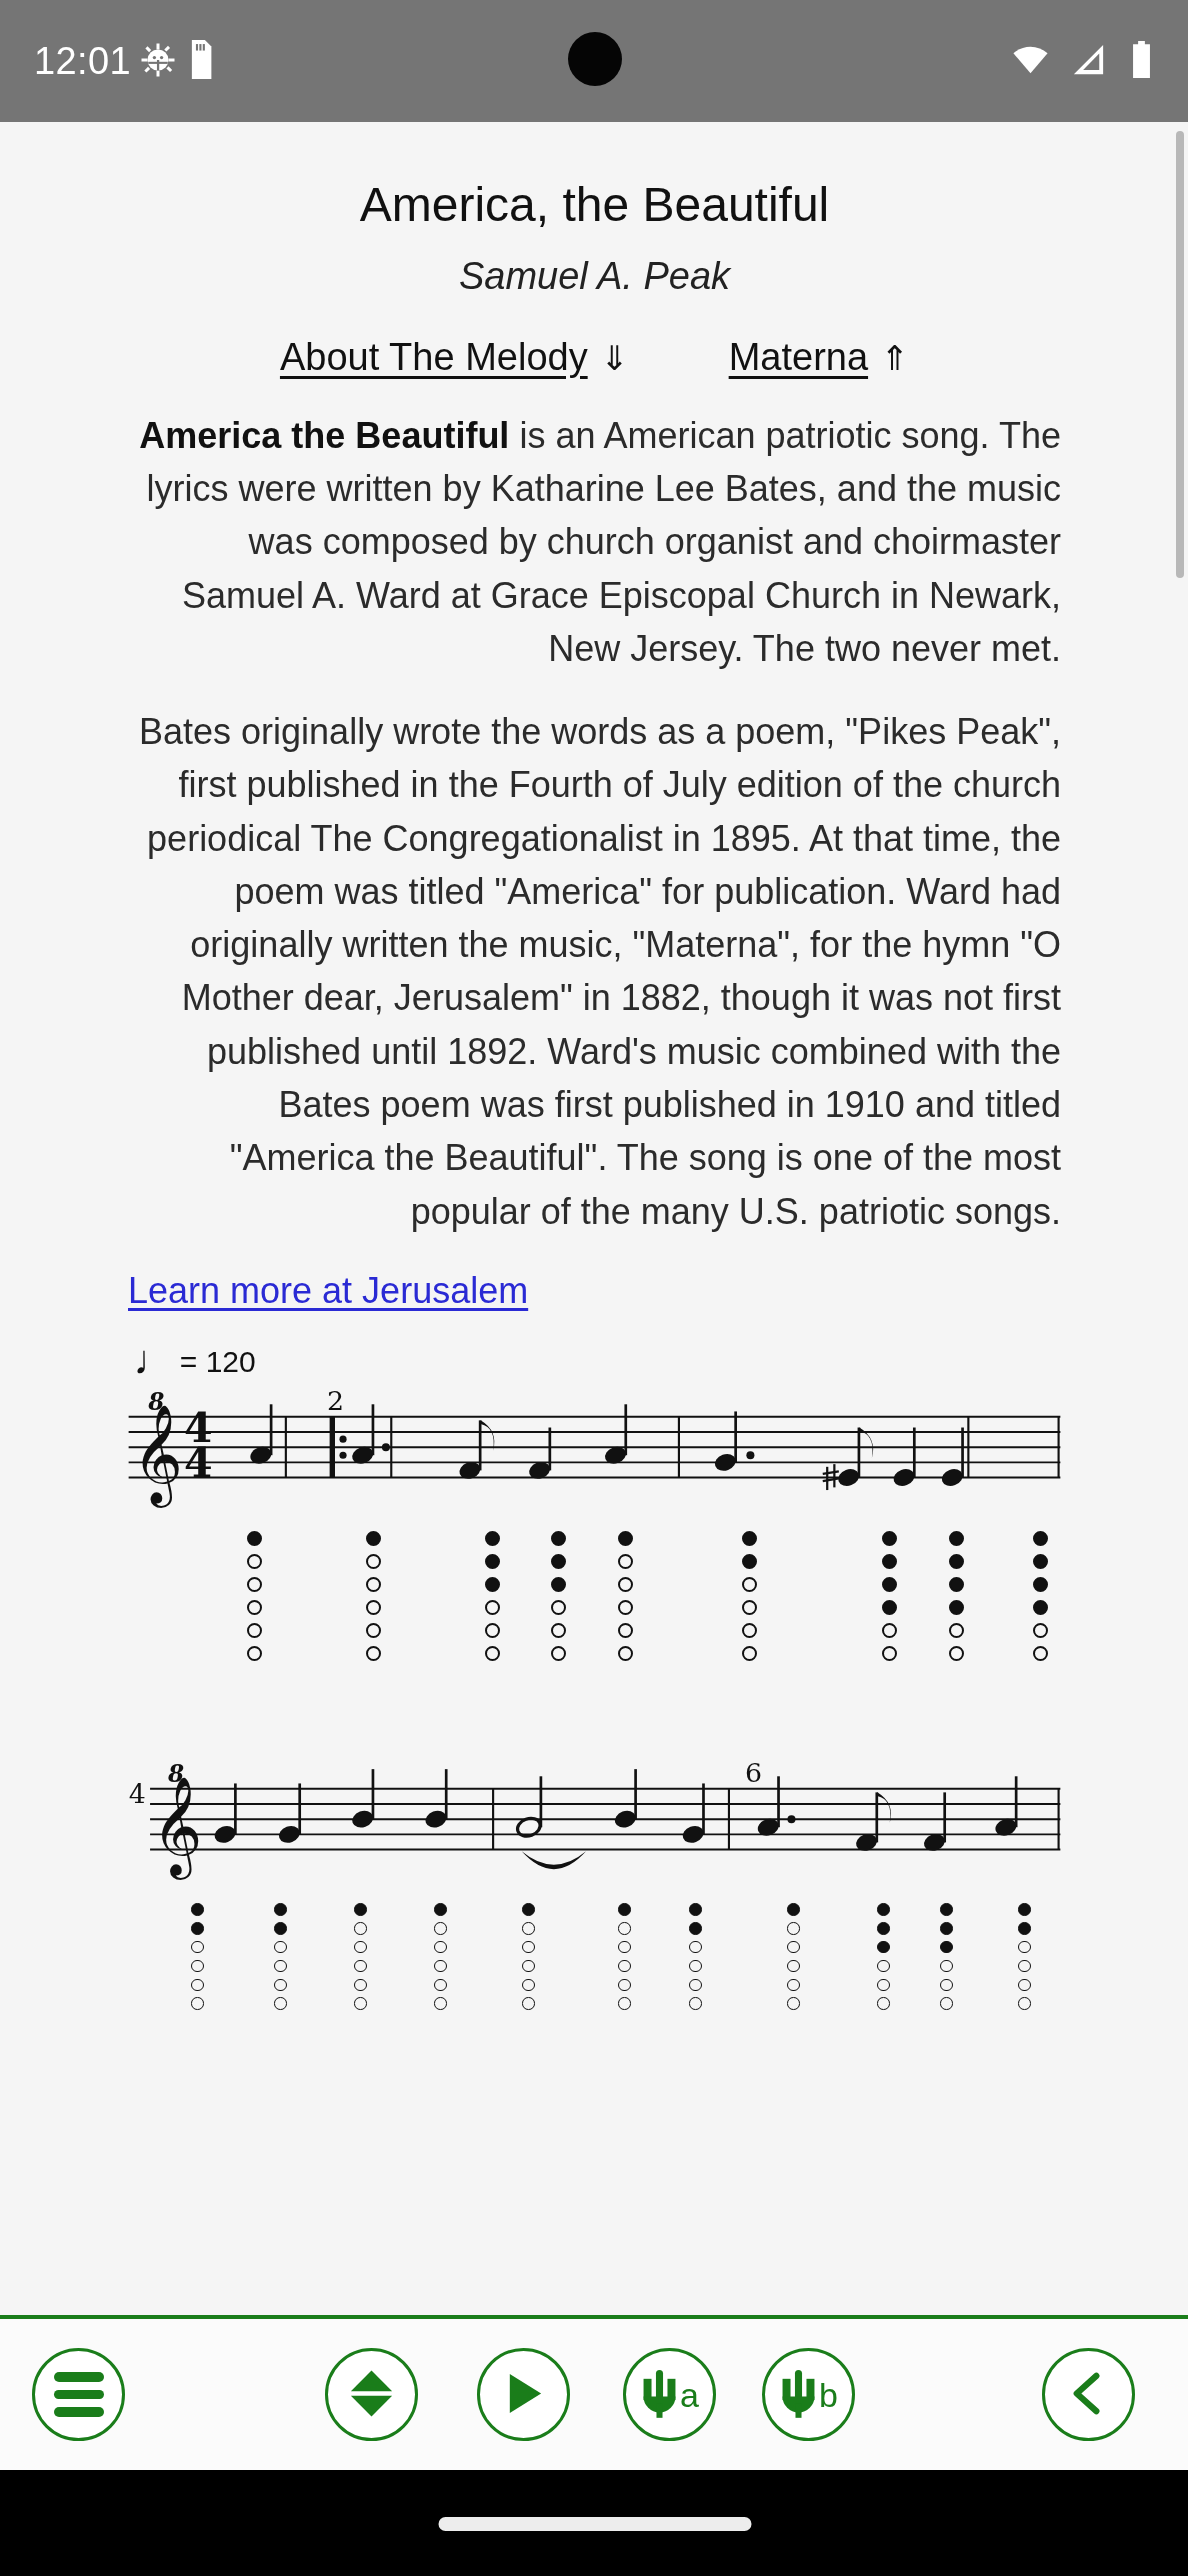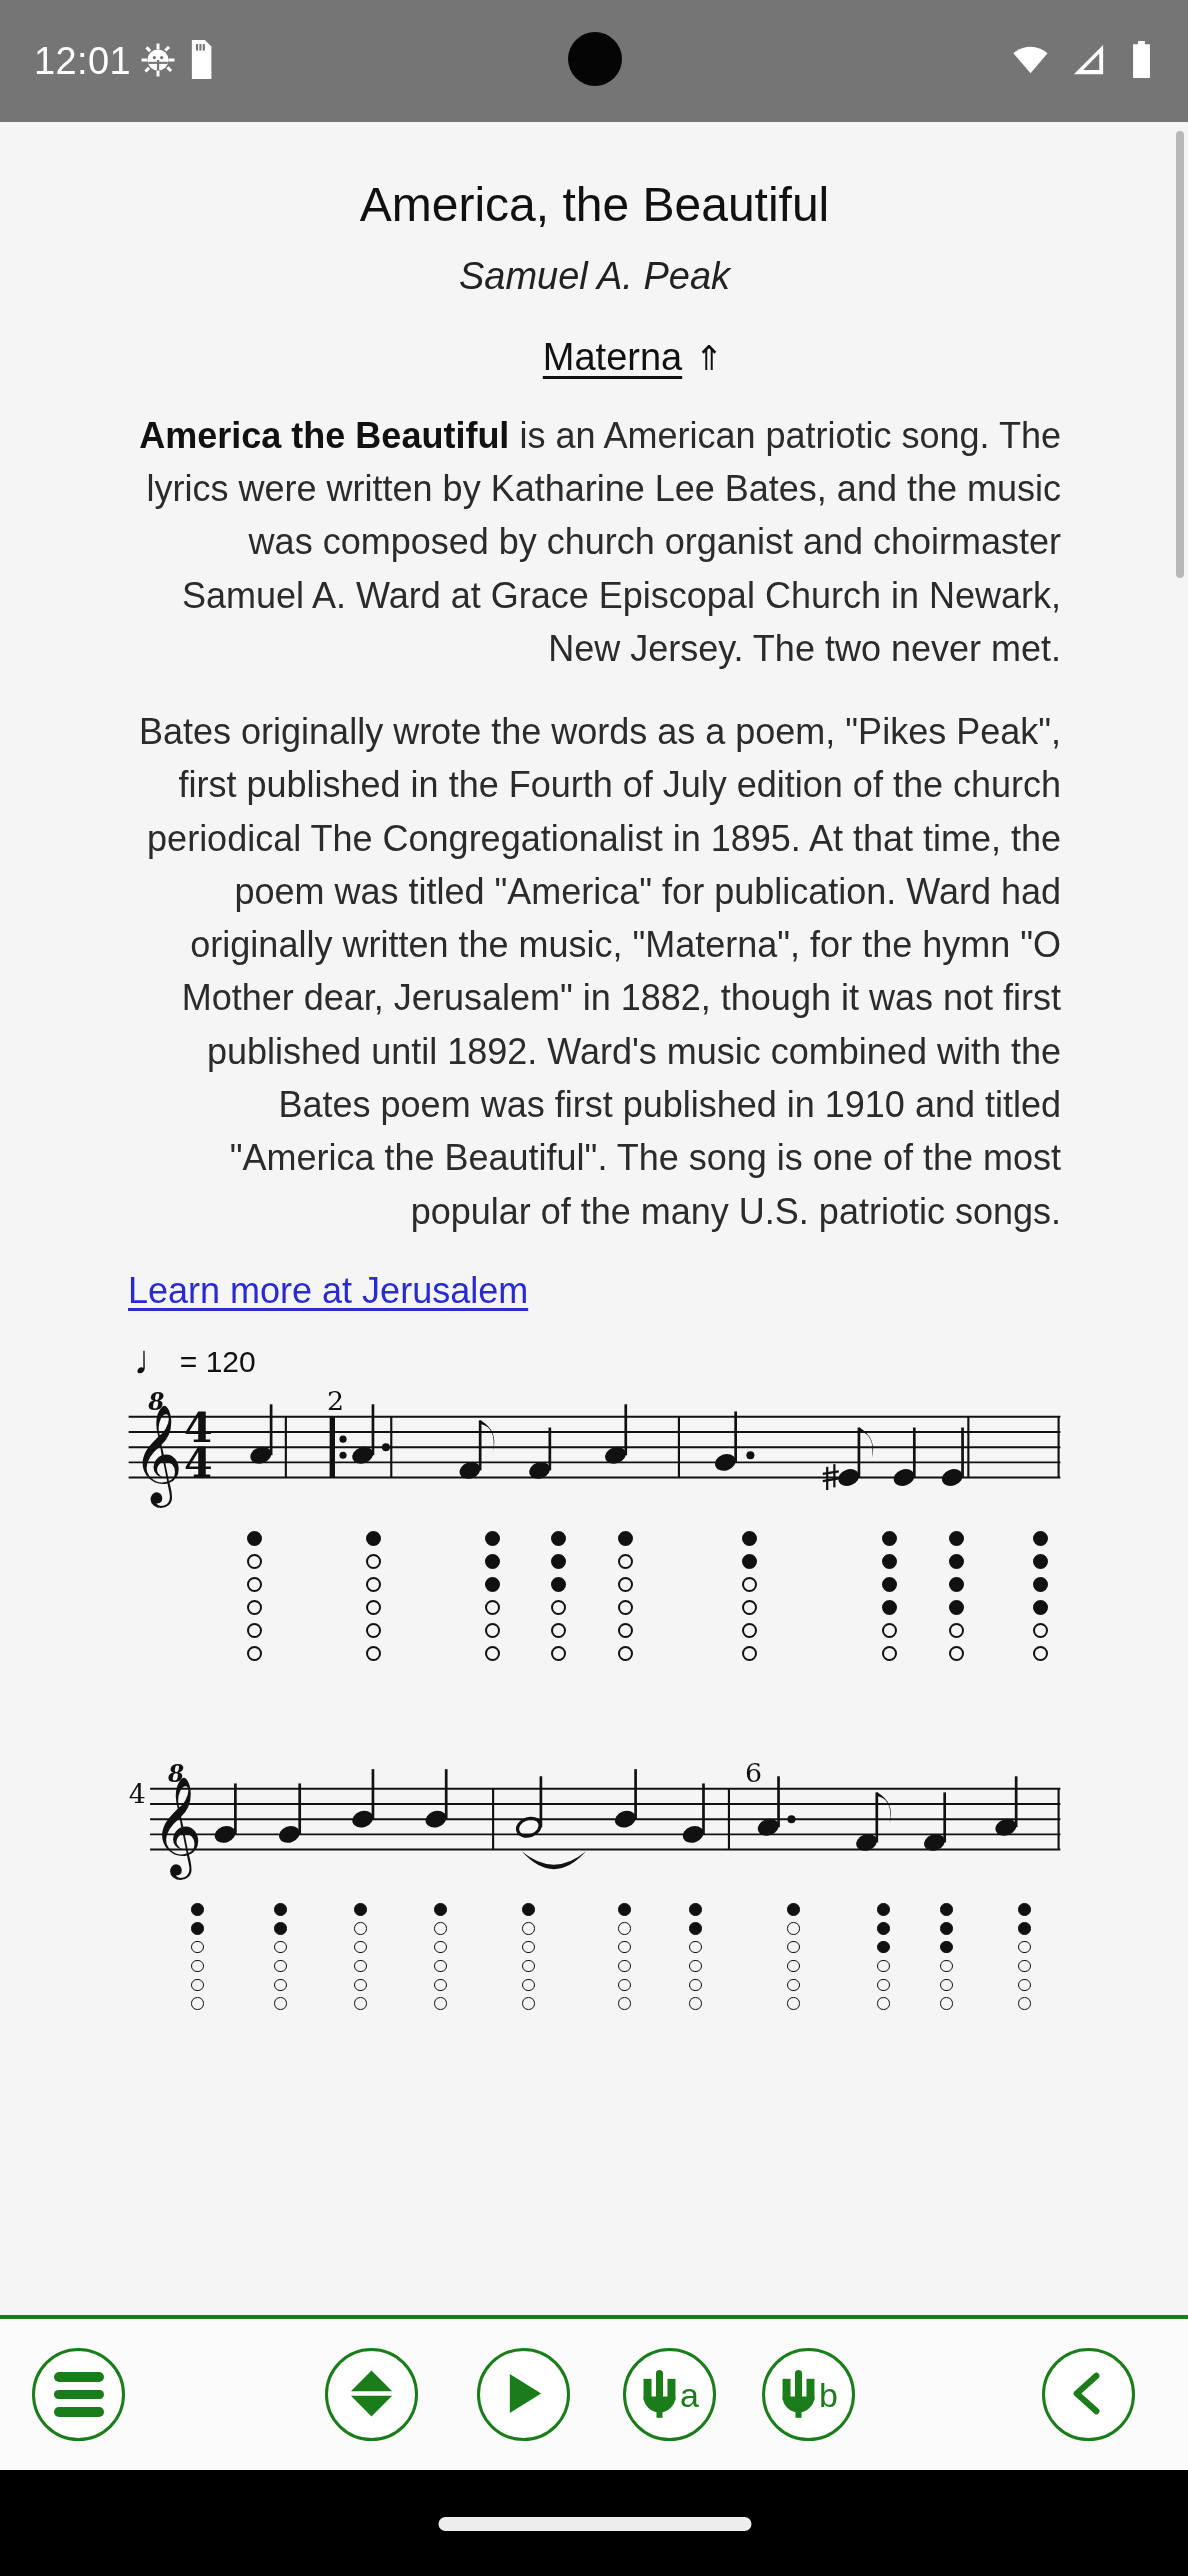--- a/index.html
+++ b/index.html
@@ -302,20 +302,24 @@
   <div class="camera-notch"></div>
 </div>
 
 <div class="app-body">
   <div class="content">
 
     <h1 class="song-title">America, the Beautiful</h1>
     <div class="song-composer">Samuel A. Peak</div>
 
     <div class="nav-links">
+      <div class="nav-link-group">
+        <span class="nav-link">About The Melody</span>
+        <span class="nav-arrow">⇓</span>
+      </div>
       <div class="nav-gap"></div>
       <div class="nav-link-group">
         <span class="nav-link">Materna</span>
         <span class="nav-arrow">⇑</span>
       </div>
     </div>
 
     <p class="para">
       <strong>America the Beautiful</strong><span> is an American patriotic song. The lyrics were written by Katharine Lee Bates, and the music was composed by church organist and choirmaster Samuel A. Ward at Grace Episcopal Church in Newark, New Jersey. The two never met.</span>
     </p>

